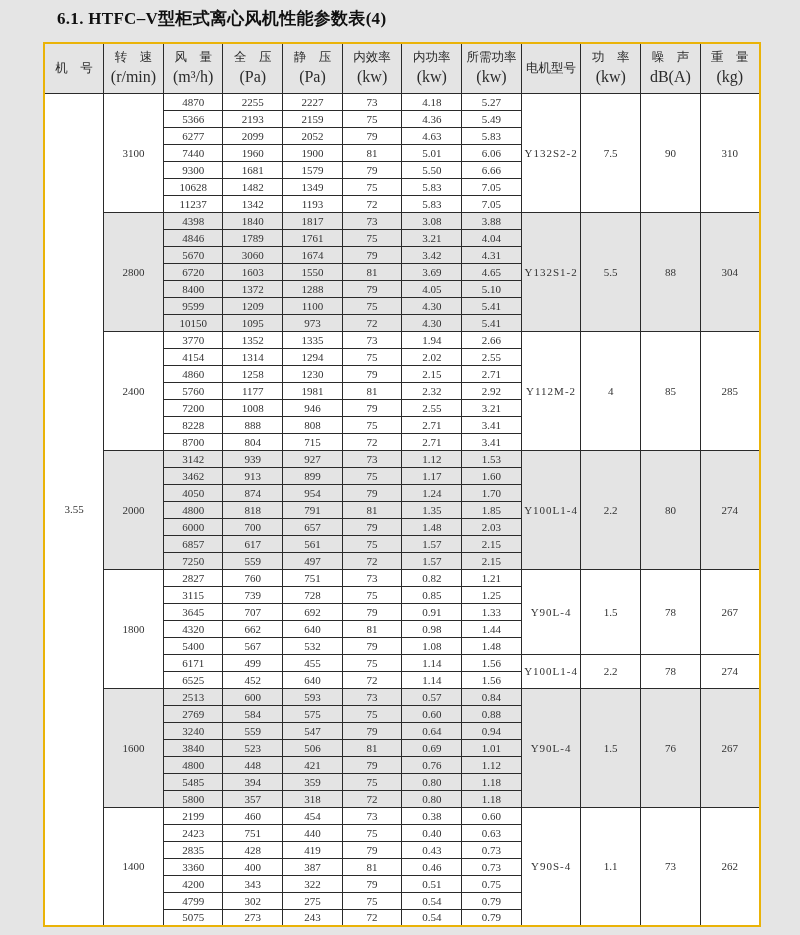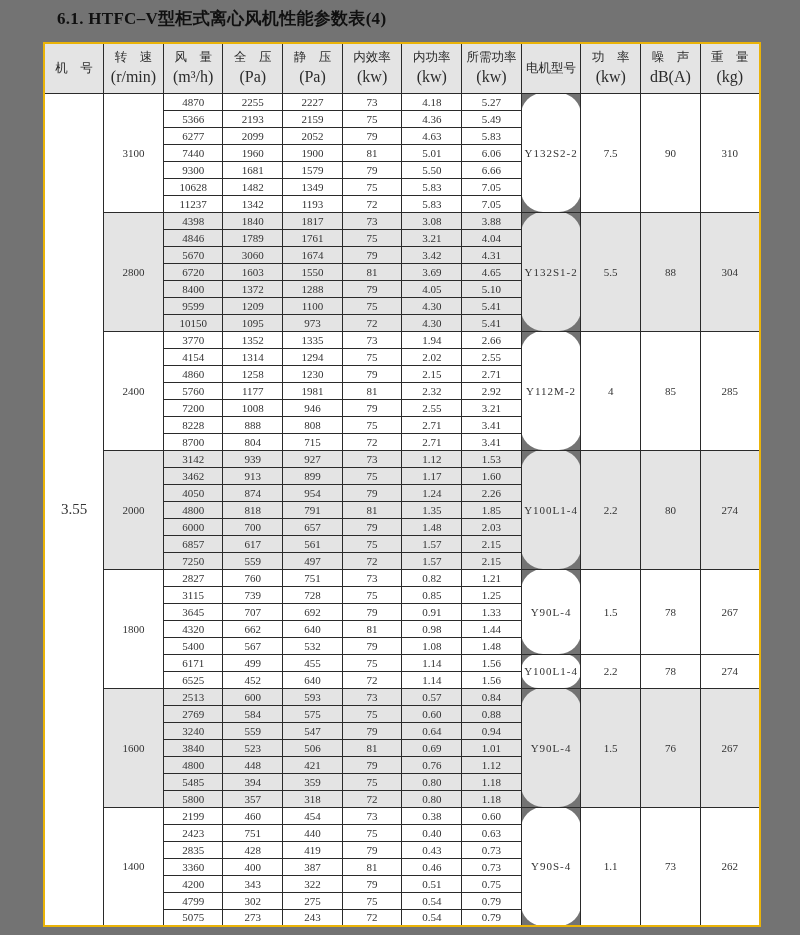--- a/index.html
+++ b/index.html
@@ -2,21 +2,21 @@
 <html><head>
 <meta charset="utf-8">
 <style>
   * { margin: 0; padding: 0; box-sizing: border-box; }
   html, body { background: #ffffff; }
   body {
     width: 800px; height: 935px;
     font-family: "Liberation Serif", "DejaVu Serif", serif;
     color: #222;
   }
-  .page { position: relative; width: 800px; height: 935px; background: #737373; overflow: hidden; }
+  .page { position: relative; width: 800px; height: 935px; background: #e5e5e5; overflow: hidden; }
   .doc-title {
     position: absolute; left: 57px; top: 7px;
     font-size: 17px; font-weight: bold; color: #101010;
     letter-spacing: 0.3px; white-space: nowrap;
   }
   table.perf {
     position: absolute; left: 43px; top: 42px;
     width: 718px;
     border-collapse: collapse; table-layout: fixed;
     border: 2px solid #eab308;
@@ -28,22 +28,22 @@
   }
   th {
     height: 50px; background: #e4e4e4;
     font-weight: normal; font-size: 12.5px; color: #2b2b2b;
     padding: 1px 0; line-height: 1.35;
   }
   th .unit { font-size: 16px; letter-spacing: 0; }
   td { height: 17px; font-size: 11px; padding: 0 1px; background: #fff; }
   td.bg-gray { background: #e4e4e4; }
   td.bg-white { background: #ffffff; }
-  td.machine { font-size: 15px; margin-top: 16px; }
-  td.model { letter-spacing: 1px; font-size: 11px; border-radius: 22px; }
+  td.machine { font-size: 11px; margin-top: 16px; }
+  td.model { letter-spacing: 1px; font-size: 11px; }
 </style>
 </head>
 <body>
 
 <div class="page">
   <div class="doc-title">6.1. HTFC–V型柜式离心风机性能参数表(4)</div>
 
   <table class="perf">
     <thead>
       <tr>
@@ -300,21 +300,21 @@
           <td class="bg-gray">75</td>
           <td class="bg-gray">1.17</td>
           <td class="bg-gray">1.60</td>
         </tr>
         <tr>
           <td class="bg-gray">4050</td>
           <td class="bg-gray">874</td>
           <td class="bg-gray">954</td>
           <td class="bg-gray">79</td>
           <td class="bg-gray">1.24</td>
-          <td class="bg-gray">2.26</td>
+          <td class="bg-gray">1.70</td>
         </tr>
         <tr>
           <td class="bg-gray">4800</td>
           <td class="bg-gray">818</td>
           <td class="bg-gray">791</td>
           <td class="bg-gray">81</td>
           <td class="bg-gray">1.35</td>
           <td class="bg-gray">1.85</td>
         </tr>
         <tr>

